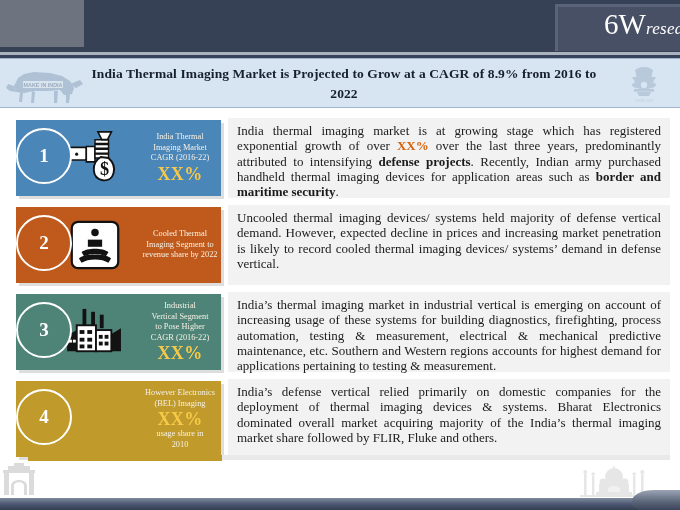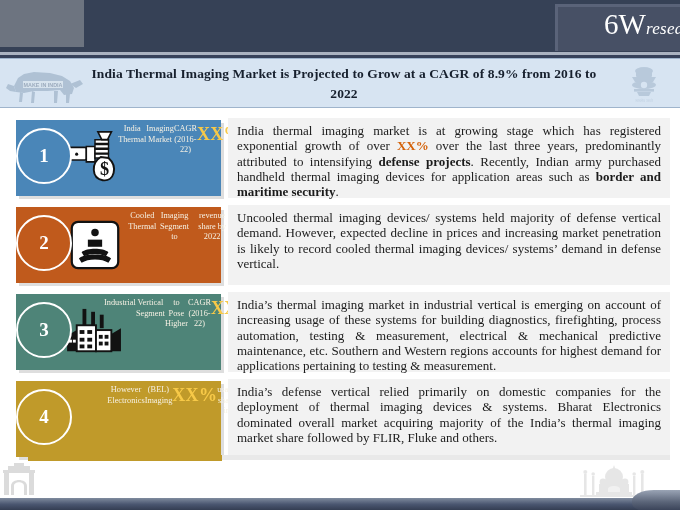--- a/index.html
+++ b/index.html
@@ -153,21 +153,21 @@
   .panel-caption {
     position: absolute;
     left: 112px; top: 4px;
     width: 104px; height: 68px;
     text-align: center;
     color: #f6f1e4;
     font-family: "Liberation Serif", serif;
     font-size: 8.3px;
     line-height: 10.5px;
     display: flex;
-    flex-direction: row;
+    flex-direction: column;
     justify-content: center;
   }
   .cap-xx {
     color: #f7c948;
     font-weight: bold;
     font-size: 18px;
     line-height: 20px;
     letter-spacing: 0.3px;
   }
   .cap-xx-inline {

